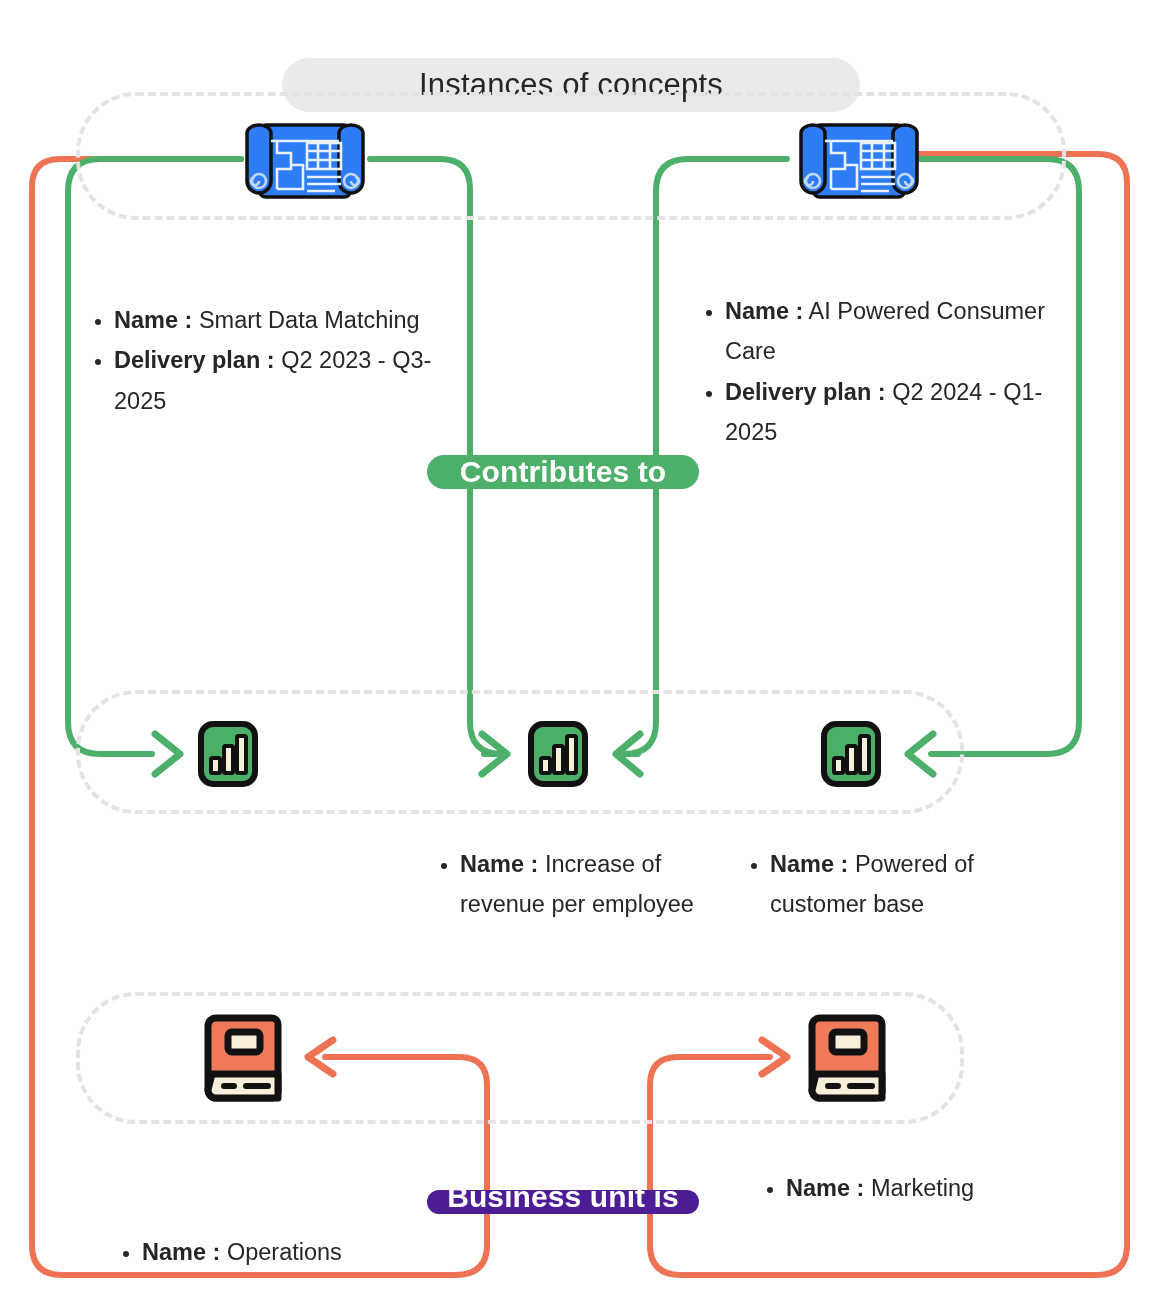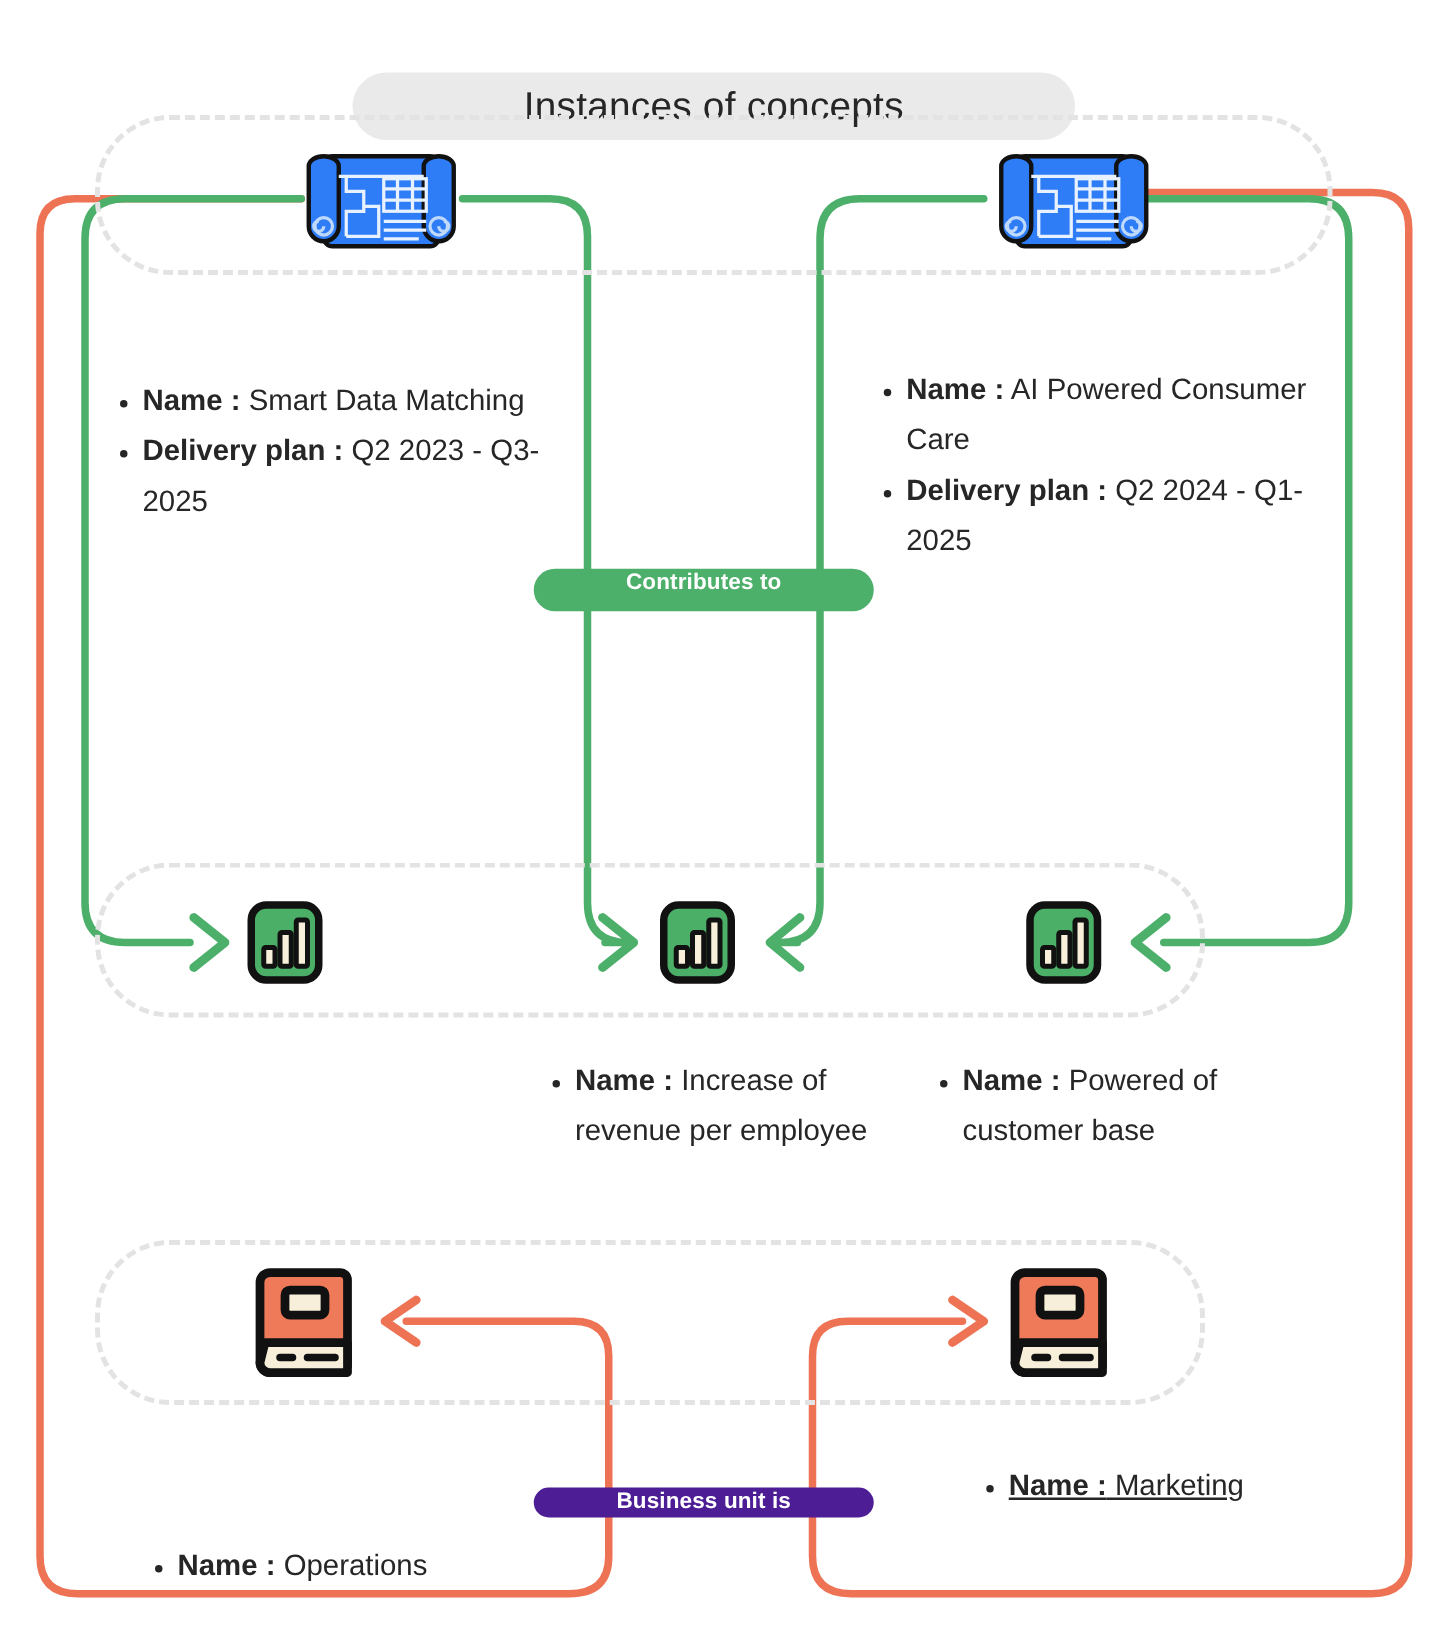--- a/index.html
+++ b/index.html
@@ -85,32 +85,32 @@
   .props li { margin: 0; padding: 0; }
   .props li::marker { font-size: 20px; }
   .props b { font-weight: 700; }
 
   #props-initiative-1 { left: 72px;  top: 300px; width: 370px; }
   #props-initiative-2 { left: 683px; top: 291px; width: 380px; }
   #props-kpi-1 { left: 95px;  top: 844px; width: 330px; }
   #props-kpi-2 { left: 418px; top: 844px; width: 290px; }
   #props-kpi-3 { left: 728px; top: 844px; width: 310px; }
   #props-unit-1 { left: 100px; top: 1232px; width: 340px; }
-  #props-unit-2 { left: 765px; top: 1168px; width: 340px; text-decoration: underline; }
+  #props-unit-2 { left: 744px; top: 1168px; width: 340px; }
 
   
   .rel-pill {
     position: absolute;
     display: flex;
-    align-items: flex-start;
+    align-items: flex-end;
     justify-content: center;
     border-radius: 17px;
     color: #ffffff;
     font-weight: 700;
-    font-size: 18px;
+    font-size: 30px;
     letter-spacing: .1px;
     white-space: nowrap;
   }
   #rel-contributes {
     left: 427px; top: 455px;
     width: 272px; height: 34px;
     background: #4caf6a;
   }
   #rel-businessunit {
     left: 427px; top: 1190px;

